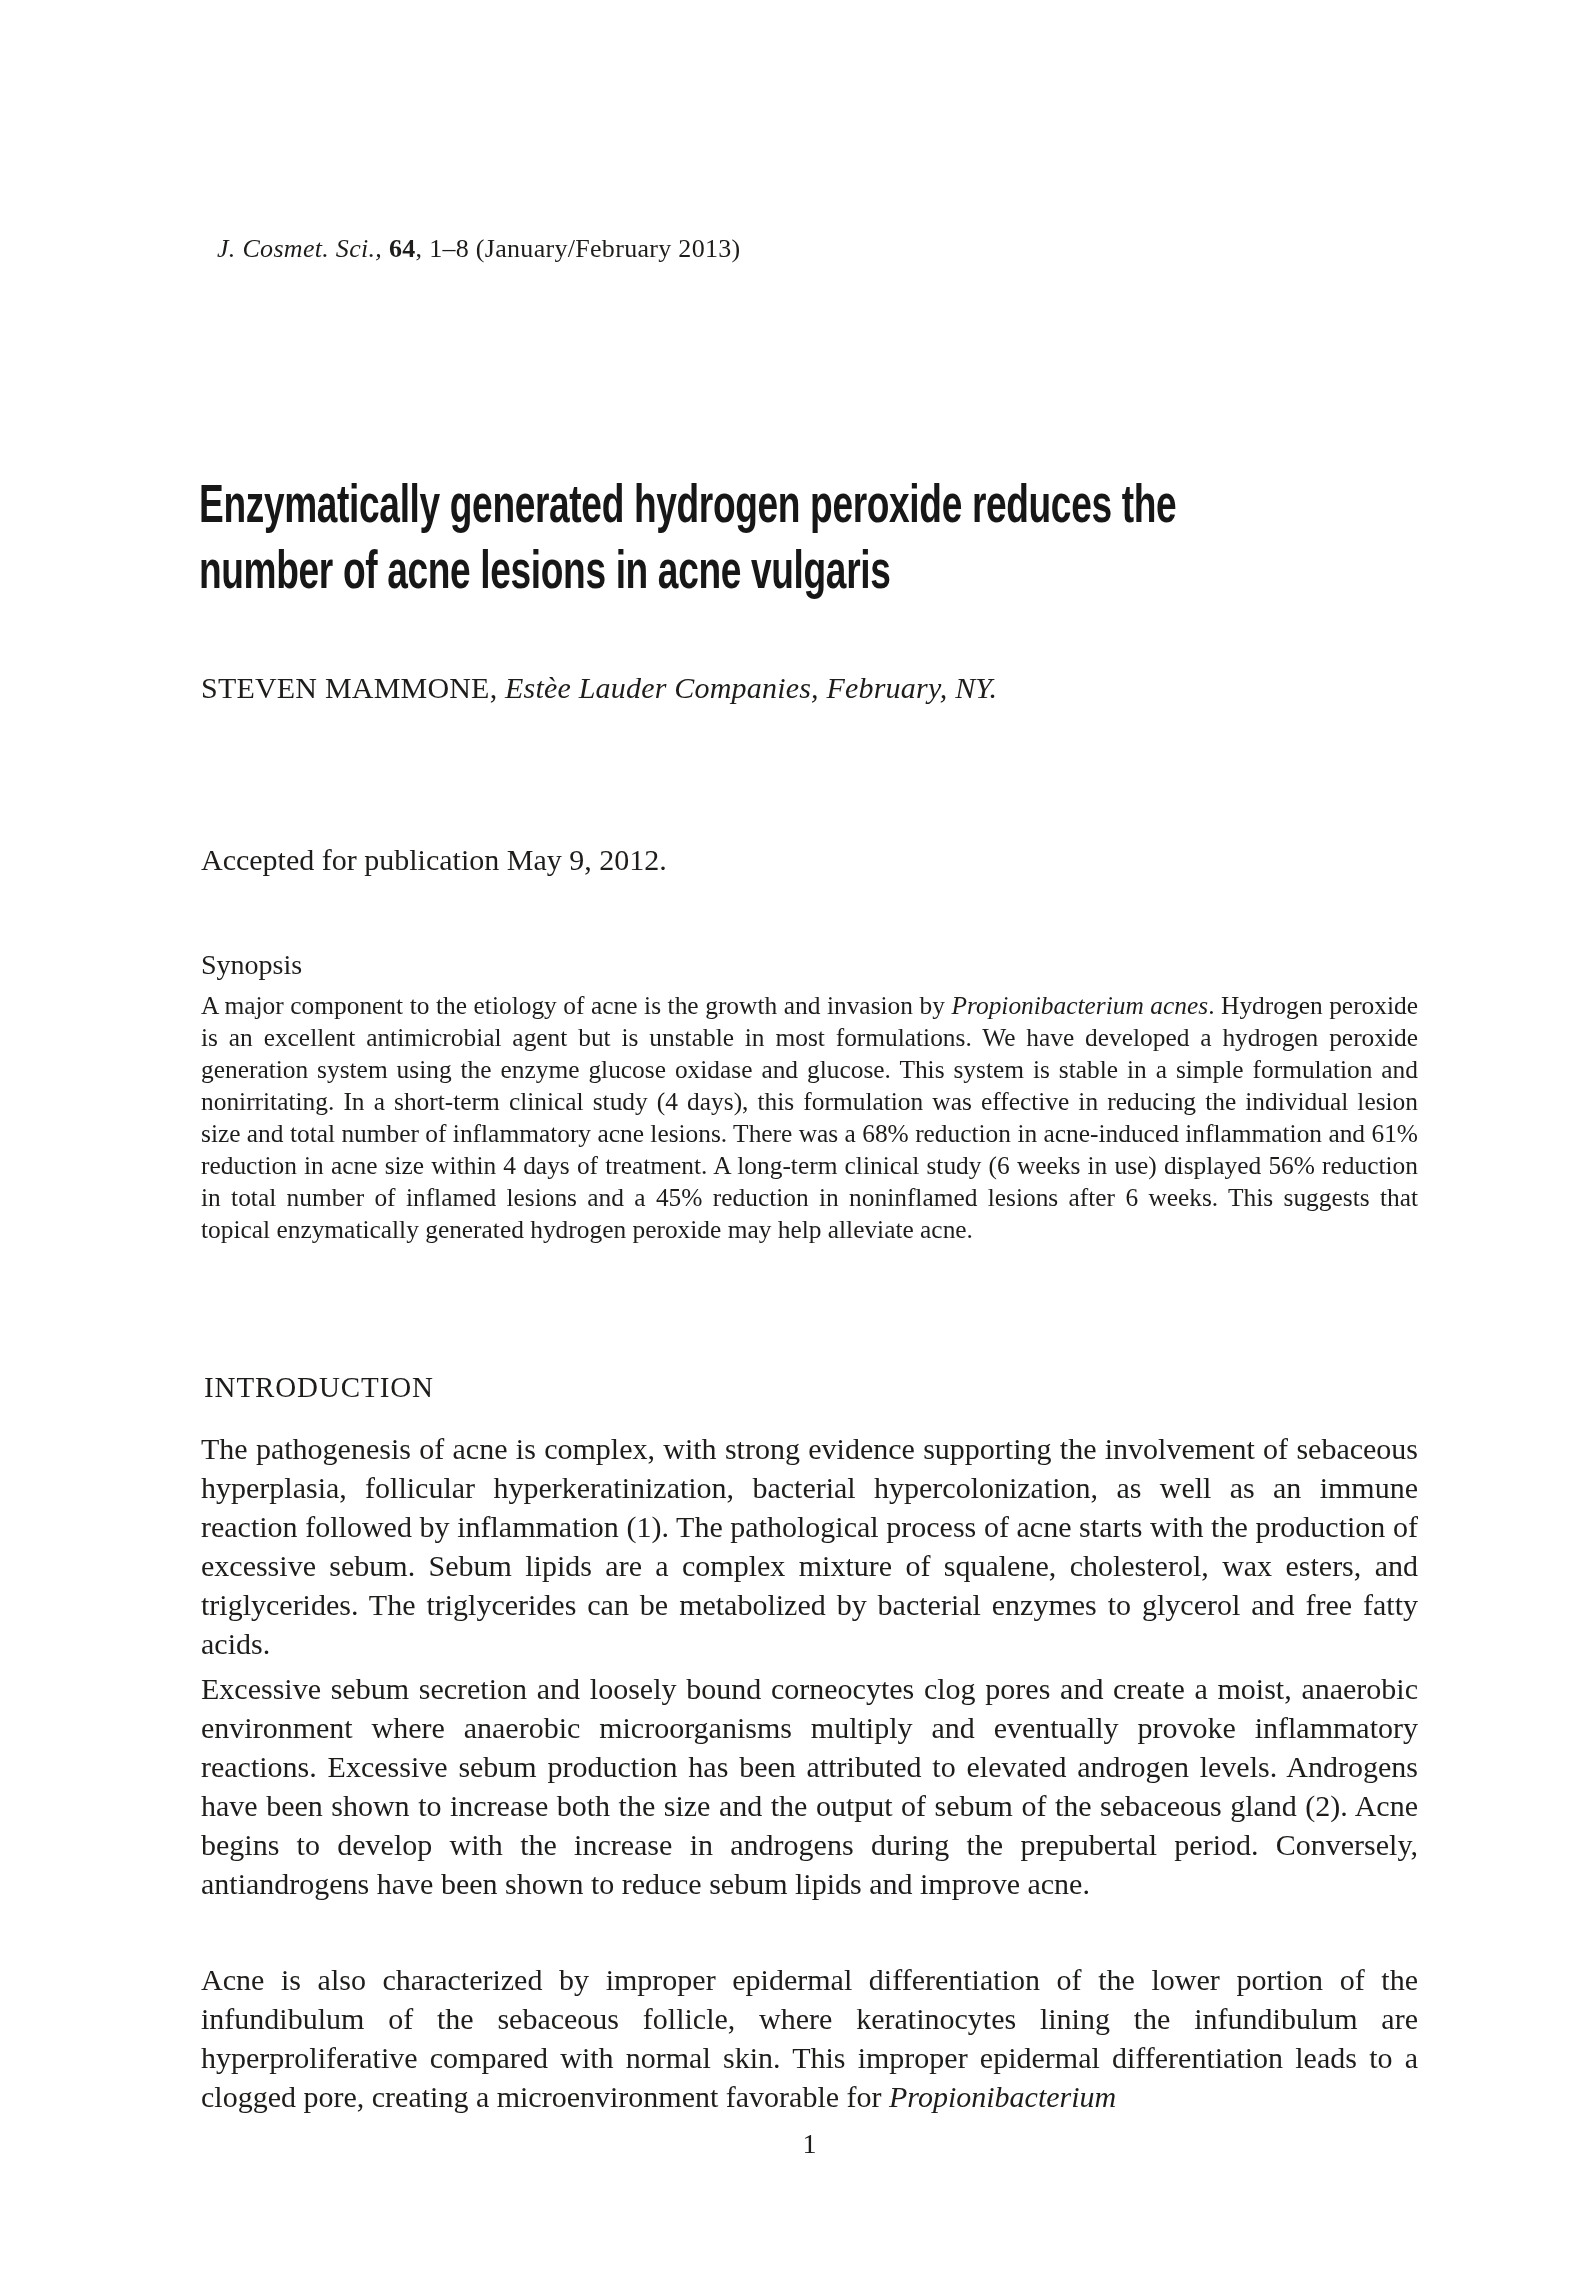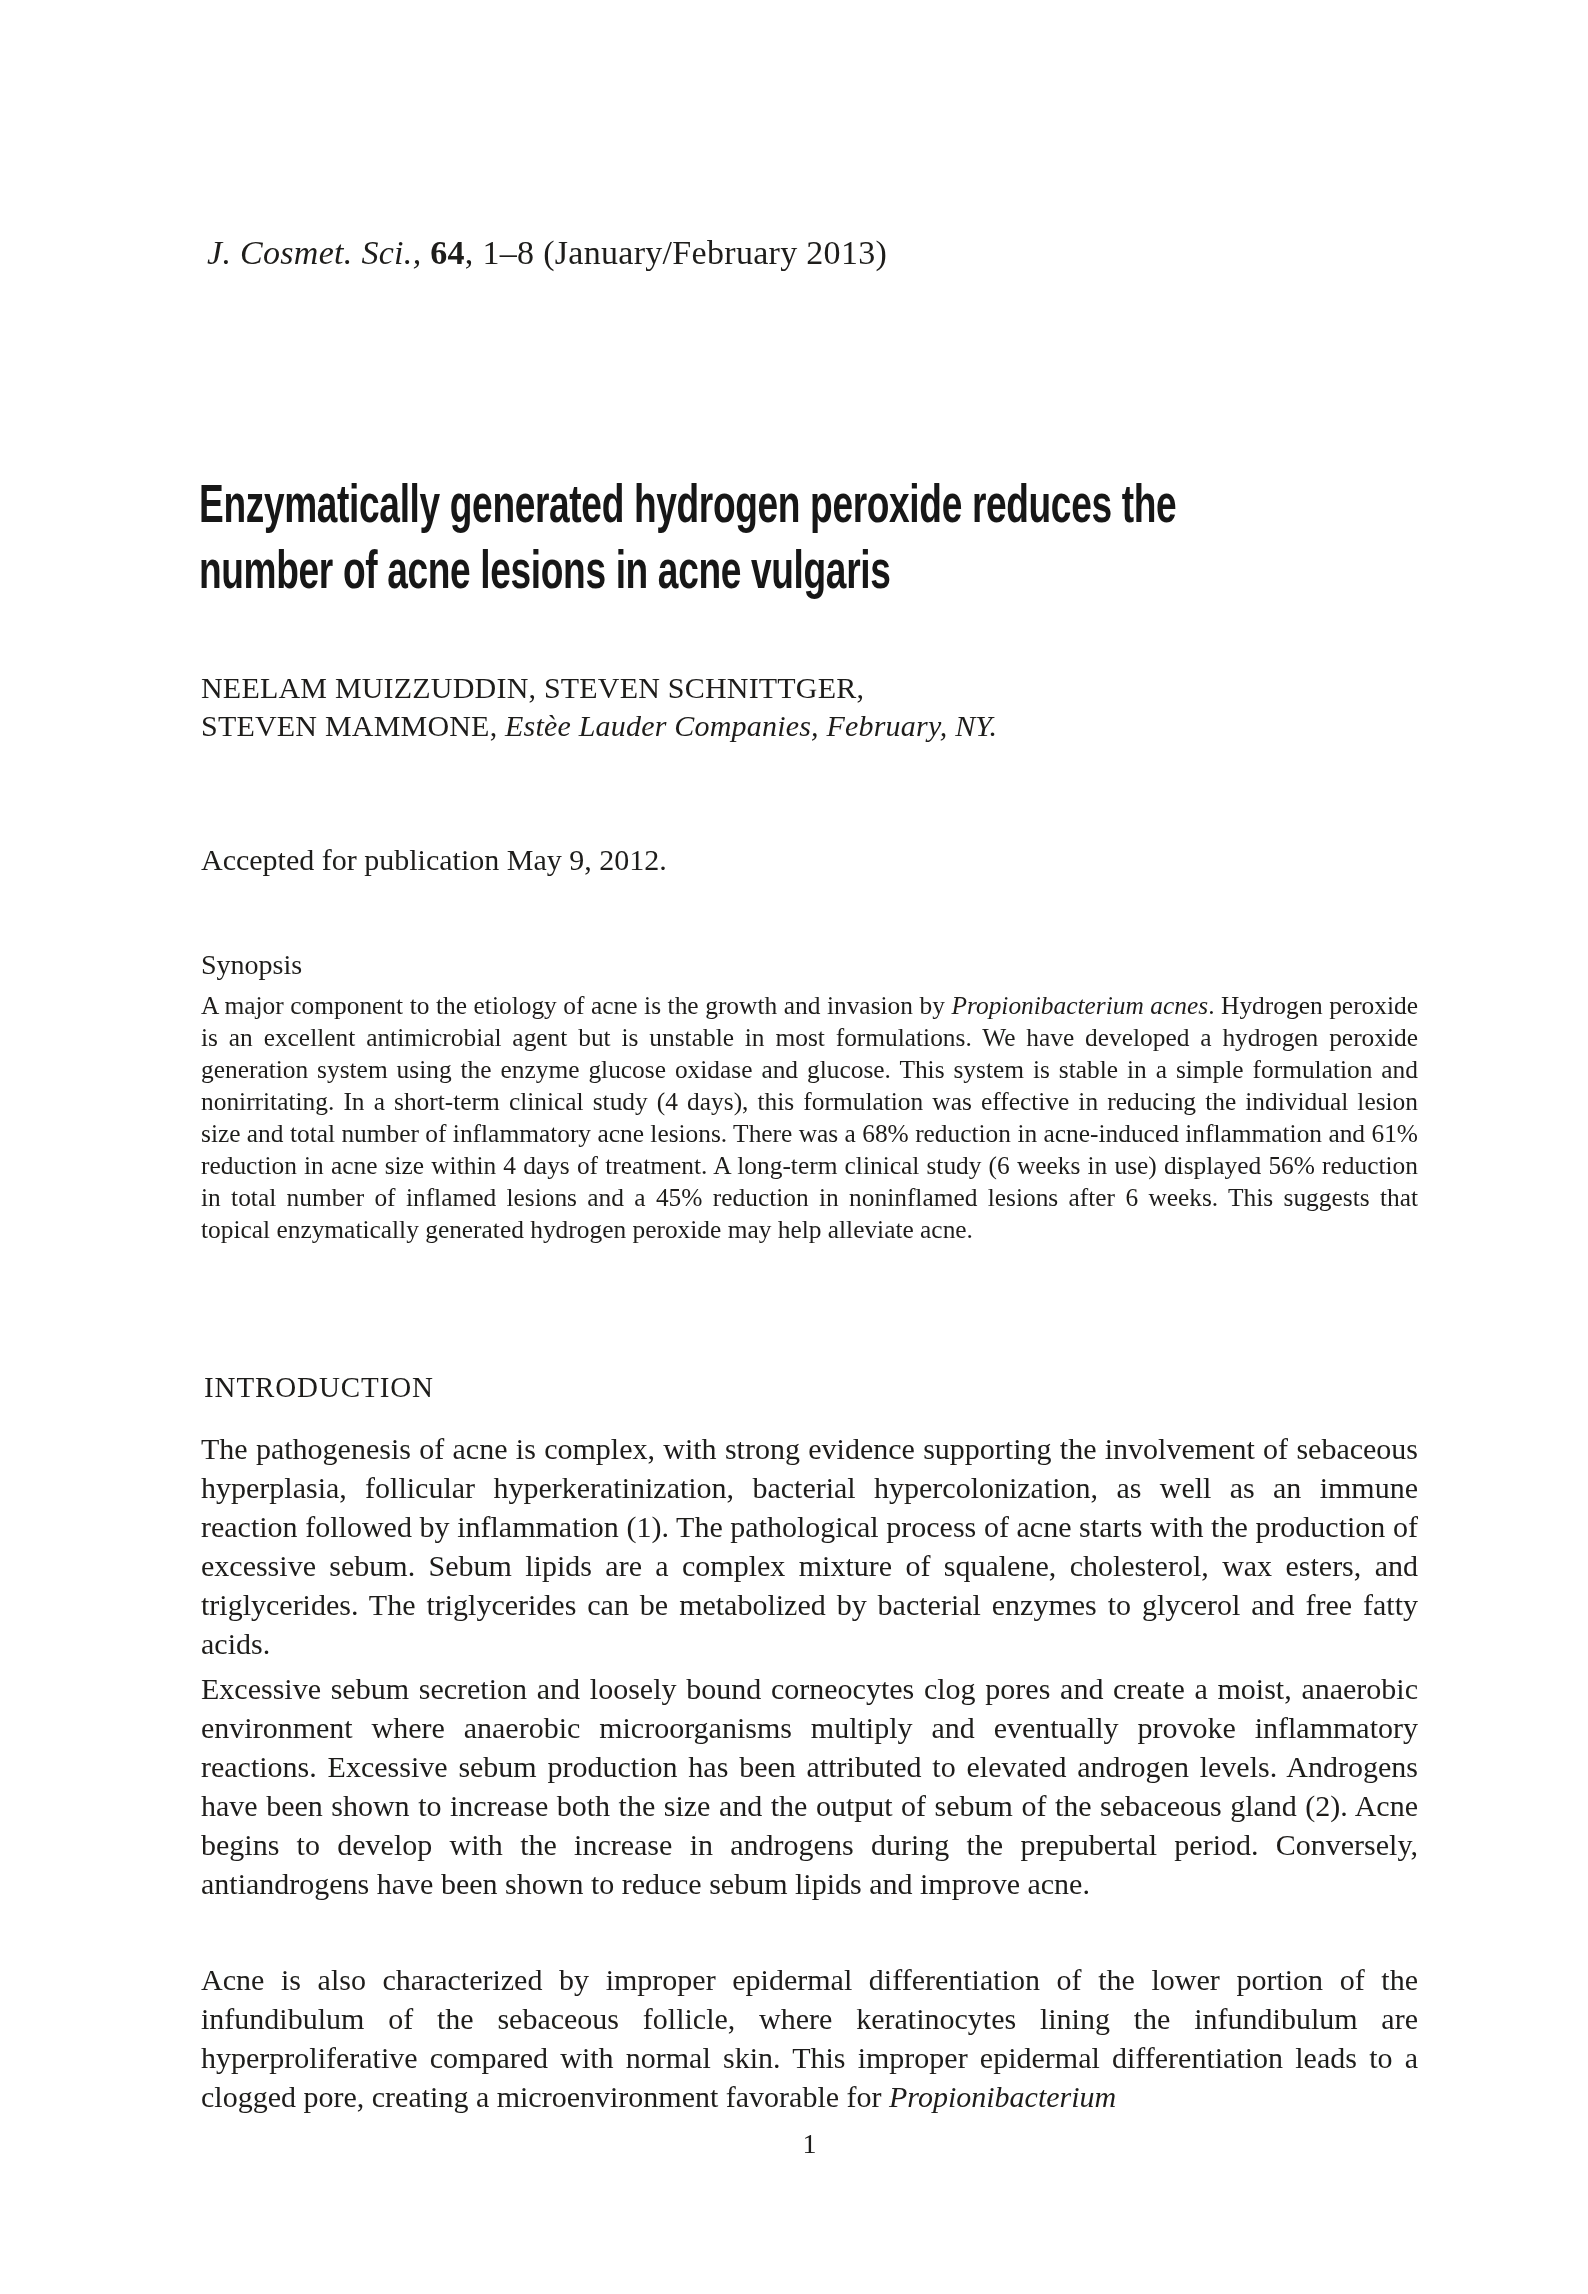--- a/index.html
+++ b/index.html
@@ -12,23 +12,23 @@
     width: 1589px;
     height: 2295px;
     background: #ffffff;
     overflow: hidden;
     color: #1e1d1b;
     font-family: "Liberation Serif", serif;
   }
   .abs { position: absolute; }
 
   .journal-ref {
-    left: 207px;
+    left: 217px;
     top: 234px;
-    font-size: 34px;
+    font-size: 26px;
     letter-spacing: 0.3px;
     white-space: nowrap;
   }
 
   .article-title {
     left: 199px;
     top: 471px;
     font-family: "Liberation Sans", sans-serif;
     font-weight: 700;
     font-size: 53px;
@@ -113,21 +113,20 @@
   <div class="abs article-title">
     <div class="title-line">
       <span>Enzymatically generated hydrogen peroxide reduces the</span>
     </div>
     <div class="title-line">
       <span>number of acne lesions in acne vulgaris</span>
     </div>
   </div>
 
   <div class="abs authors-block">
-    <div class="author-line"><span>NEELAM MUIZZUDDIN, STEVEN SCHNITTGER,</span></div>
     <div class="author-line"><span>STEVEN MAMMONE, </span><span style="font-style: italic;">Estèe Lauder Companies, February, NY.</span></div>
   </div>
 
   <div class="abs accepted-note">Accepted for publication May 9, 2012.</div>
 
   <div class="abs synopsis-heading">Synopsis</div>
 
   <div class="abs synopsis-body"><span>A major component to the etiology of acne is the growth and invasion by </span><span style="font-style: italic;">Propionibacterium acnes</span><span>. Hydrogen peroxide is an excellent antimicrobial agent but is unstable in most formulations. We have developed a hydrogen peroxide generation system using the enzyme glucose oxidase and glucose. This system is stable in a simple formulation and nonirritating. In a short-term clinical study (4 days), this formulation was effective in reducing the individual lesion size and total number of inflammatory acne lesions. There was a 68% reduction in acne-induced inflammation and 61% reduction in acne size within 4 days of treatment. A long-term clinical study (6 weeks in use) displayed 56% reduction in total number of inflamed lesions and a 45% reduction in noninflamed lesions after 6 weeks. This suggests that topical enzymatically generated hydrogen peroxide may help alleviate acne.</span></div>
 
   <div class="abs introduction-heading">INTRODUCTION</div>

